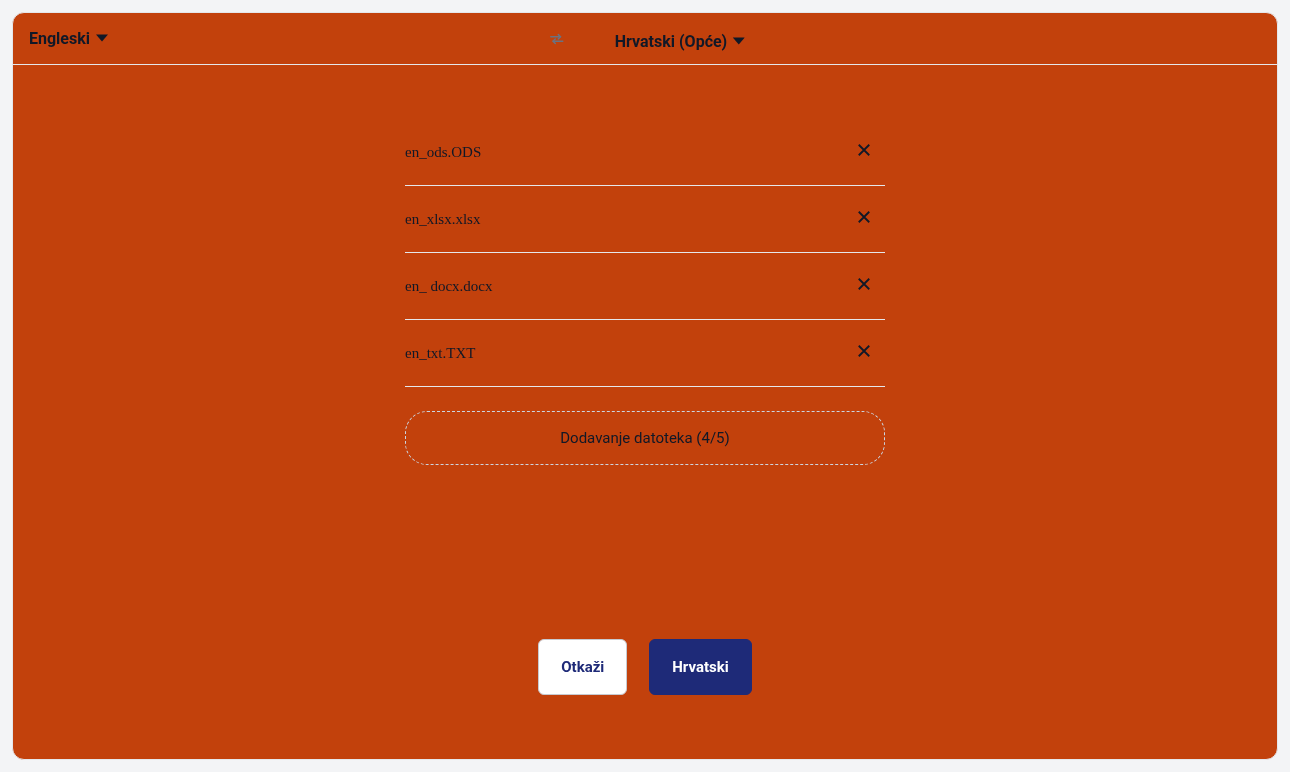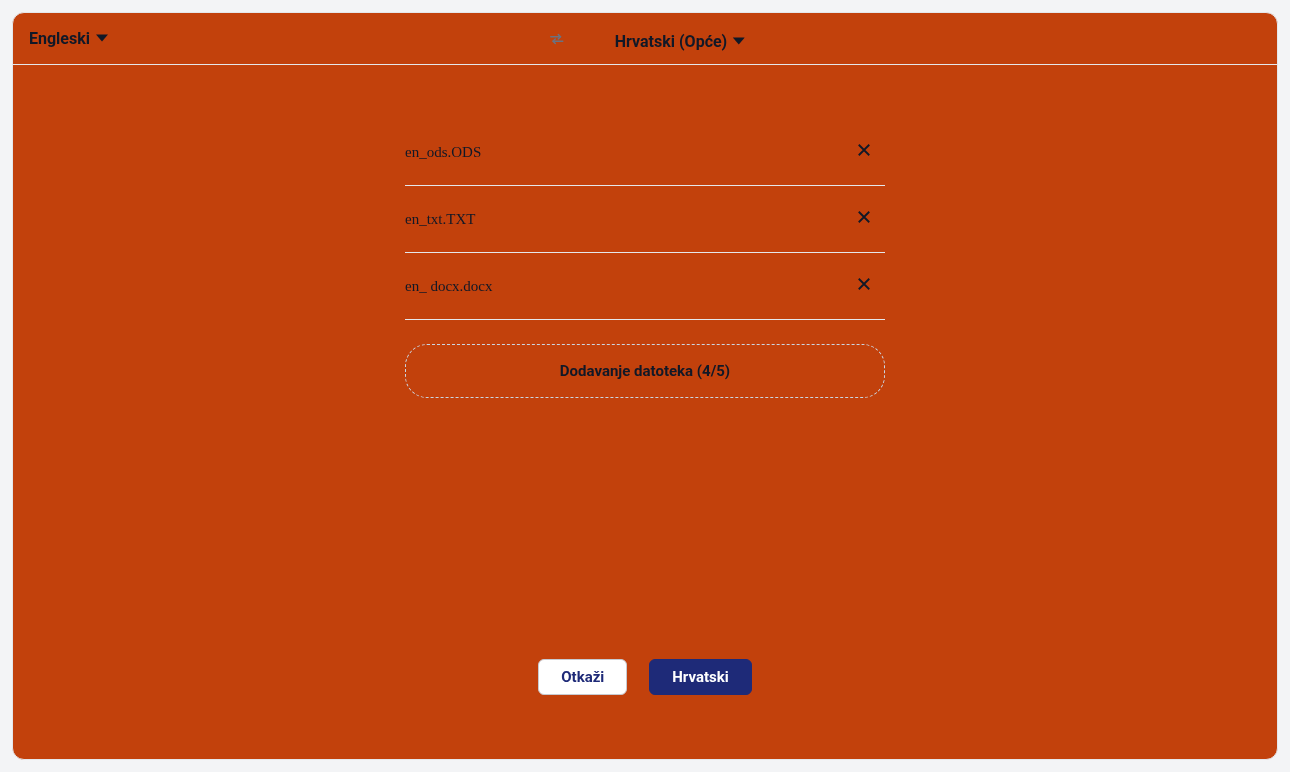--- a/index.html
+++ b/index.html
@@ -90,34 +90,34 @@
     .remove-btn svg { width: 18px; height: 18px; stroke: #111827; stroke-width: 2.4; }
     .add-files {
       width: 480px;
       margin-top: 24px;
       border: 1px dashed #cbd5e1;
       border-radius: 22px;
       height: 54px;
       display: flex;
       align-items: center;
       justify-content: center;
-      font-weight: 700;
+      font-weight: 400;
       font-size: 15px;
       color: #111827;
       cursor: pointer;
     }
     .footer {
       display: flex;
       justify-content: center;
       gap: 22px;
       padding-bottom: 64px;
       padding-top: 20px;
     }
     .btn {
-      height: 36px;
+      height: 56px;
       padding: 0 22px;
       border-radius: 6px;
       font-weight: 700;
       font-size: 15px;
       display: flex;
       align-items: center;
       justify-content: center;
       cursor: pointer;
       user-select: none;
     }
@@ -174,34 +174,44 @@
         <span class="file-name">en_ods.ODS</span>
         <div class="remove-btn">
           <span>
             <svg viewBox="0 0 24 24" fill="none">
                 <path d="M5 5 L19 19 M19 5 L5 19"></path>
               </svg>
           </span>
         </div>
       </div>
 
+      <div class="file-row">
+        <span class="file-name">en_xlsx.xlsx</span>
+        <div class="remove-btn">
+          <span>
+            <svg viewBox="0 0 24 24" fill="none">
+                <path d="M5 5 L19 19 M19 5 L5 19"></path>
+              </svg>
+          </span>
+        </div>
+      </div>
+
+      <div class="file-row">
+        <span class="file-name">en_ docx.docx</span>
+        <div class="remove-btn">
+          <span>
+            <svg viewBox="0 0 24 24" fill="none">
+                <path d="M5 5 L19 19 M19 5 L5 19"></path>
+              </svg>
+          </span>
+        </div>
+      </div>
 
       <div class="file-row">
         <span class="file-name">en_txt.TXT</span>
-        <div class="remove-btn">
-          <span>
-            <svg viewBox="0 0 24 24" fill="none">
-                <path d="M5 5 L19 19 M19 5 L5 19"></path>
-              </svg>
-          </span>
-        </div>
-      </div>
-
-      <div class="file-row">
-        <span class="file-name">en_ docx.docx</span>
         <div class="remove-btn">
           <span>
             <svg viewBox="0 0 24 24" fill="none">
                 <path d="M5 5 L19 19 M19 5 L5 19"></path>
               </svg>
           </span>
         </div>
       </div>
 
     </div>

